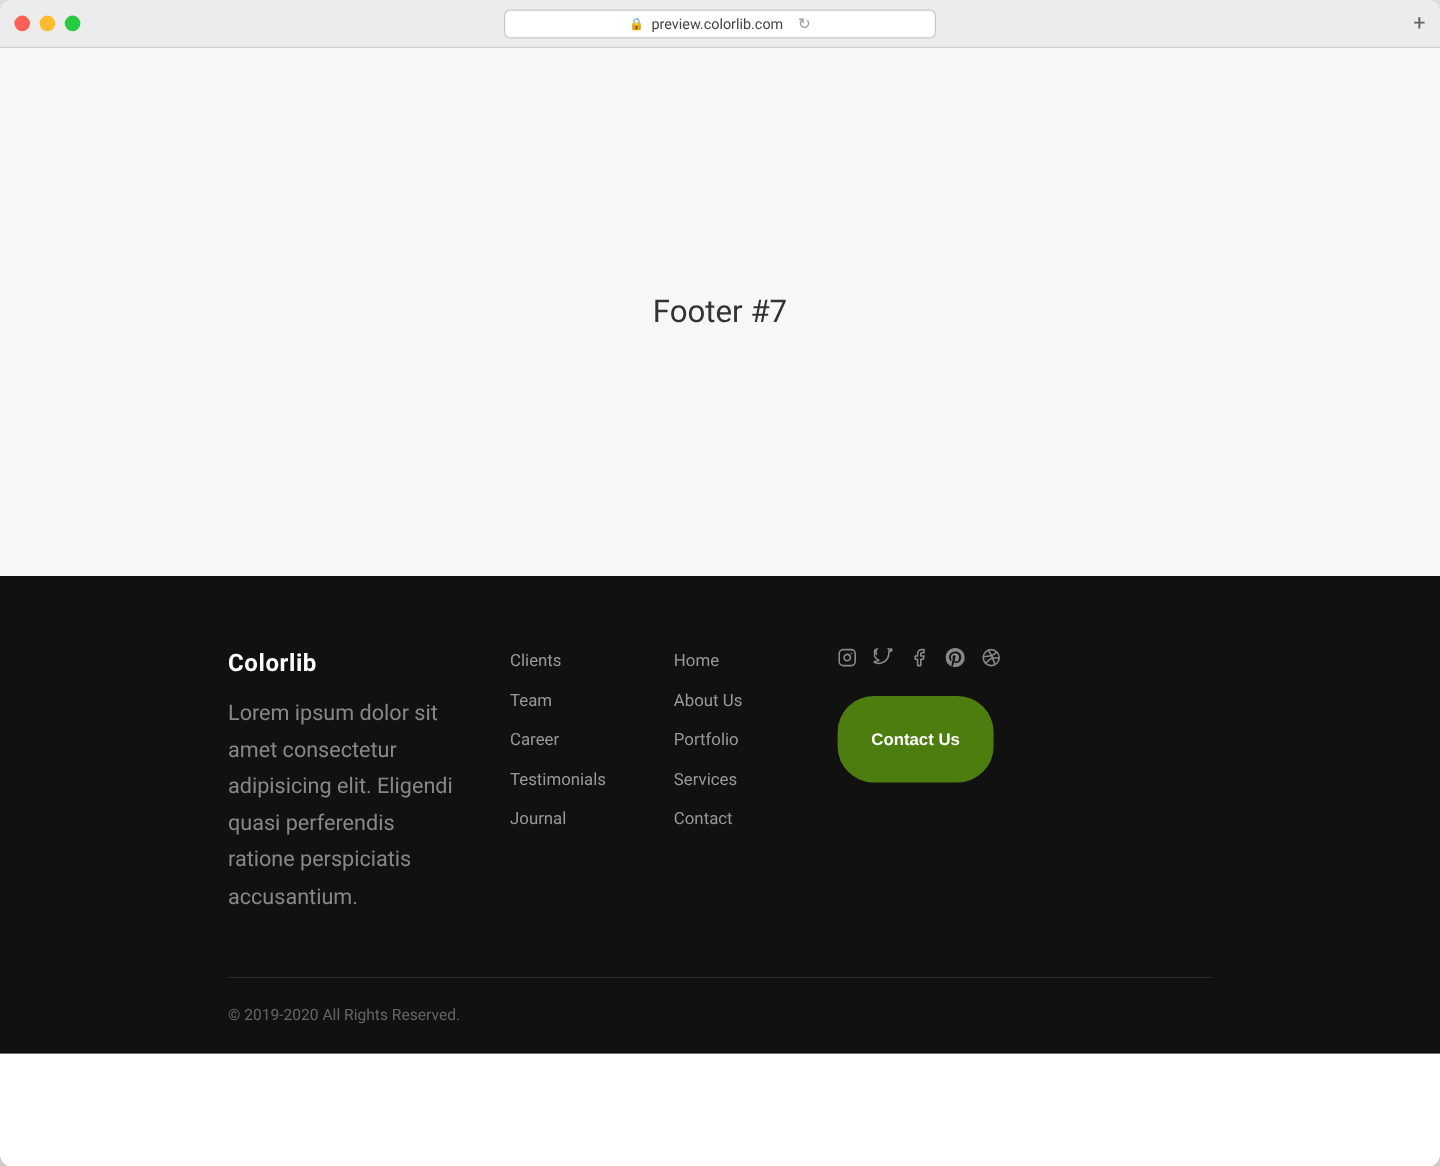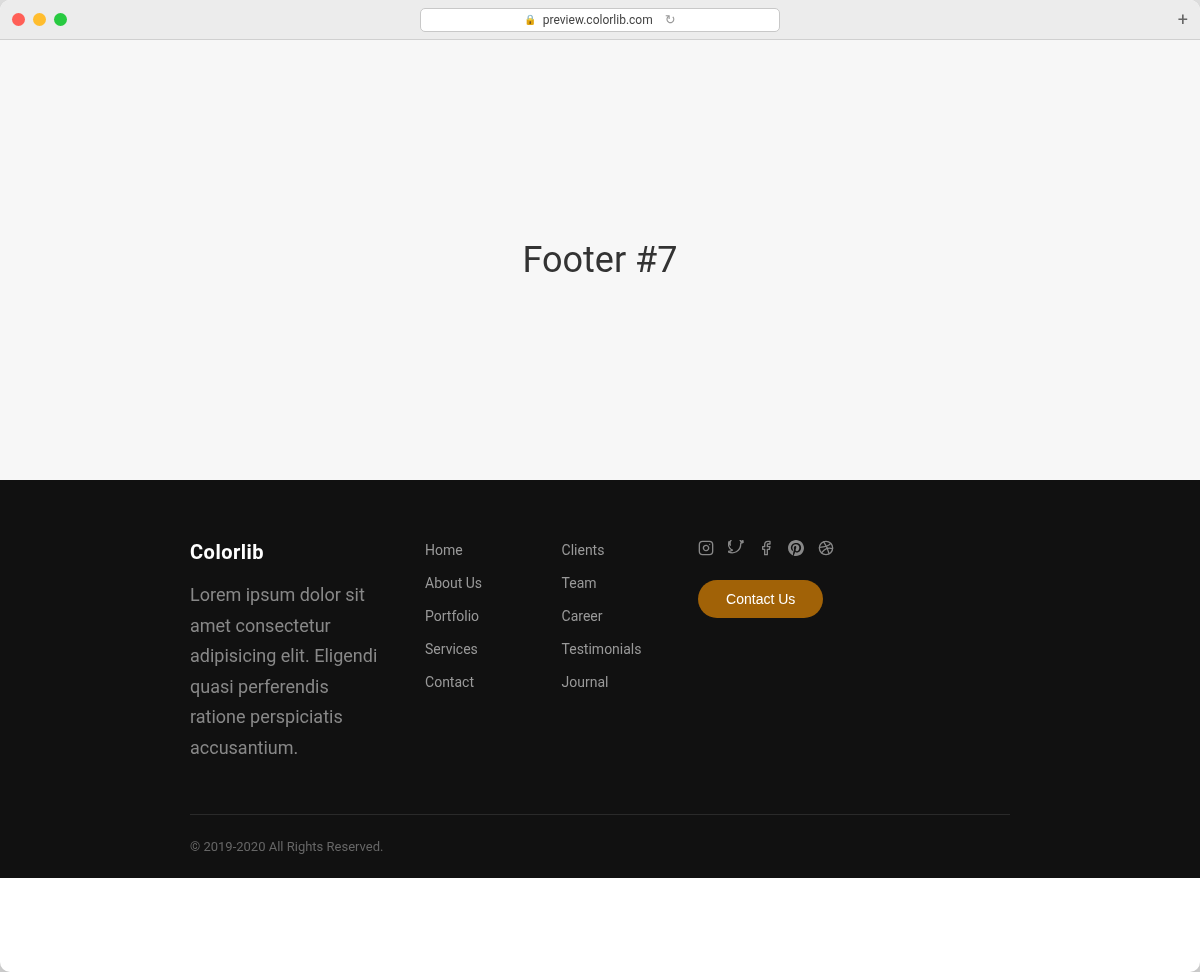--- a/index.html
+++ b/index.html
@@ -78,21 +78,21 @@
     
     .page-content {
       background: #f7f7f7;
       min-height: 440px;
       display: flex;
       align-items: center;
       justify-content: center;
     }
 
     .page-title {
-      font-size: 36px;
+      font-size: 26px;
       font-weight: 400;
       color: #333;
     }
 
     
     .footer {
       background: #111;
       padding: 60px 0 0 0;
     }
 
@@ -151,27 +151,27 @@
     }
 
     .social-icon {
       color: #888;
       font-size: 15px;
       cursor: pointer;
       text-decoration: none;
     }
 
     .contact-btn {
-      background: #a16207;
+      background: #4d7c0f;
       color: #fff;
       border: none;
-      padding: 11px 28px;
+      padding: 28px 28px;
       border-radius: 30px;
       font-size: 14px;
-      font-weight: 400;
+      font-weight: 700;
       cursor: pointer;
       white-space: nowrap;
     }
 
     .footer-divider {
       border: none;
       border-top: 1px solid #2a2a2a;
       margin: 0;
     }
 
@@ -208,38 +208,38 @@
     <div class="footer-inner">
       <div class="footer-grid">
 
         <div class="footer-brand-col">
           <div class="footer-brand-name">Colorlib</div>
           <p class="footer-description">Lorem ipsum dolor sit amet consectetur adipisicing elit. Eligendi quasi perferendis ratione perspiciatis accusantium.</p>
         </div>
 
         <div>
           <ul class="footer-nav-list">
+            <li class="footer-nav-item"><a href="#">Clients</a></li>
+            <li class="footer-nav-item"><a href="#">Team</a></li>
+            <li class="footer-nav-item"><a href="#">Career</a></li>
+            <li class="footer-nav-item"><a href="#">Testimonials</a></li>
+            <li class="footer-nav-item"><a href="#">Journal</a></li>
+          </ul>
+        </div>
+
+        <div>
+          <ul class="footer-nav-list">
             <li class="footer-nav-item"><a href="#">Home</a></li>
             <li class="footer-nav-item"><a href="#">About Us</a></li>
             <li class="footer-nav-item"><a href="#">Portfolio</a></li>
             <li class="footer-nav-item"><a href="#">Services</a></li>
             <li class="footer-nav-item"><a href="#">Contact</a></li>
           </ul>
         </div>
 
-        <div>
-          <ul class="footer-nav-list">
-            <li class="footer-nav-item"><a href="#">Clients</a></li>
-            <li class="footer-nav-item"><a href="#">Team</a></li>
-            <li class="footer-nav-item"><a href="#">Career</a></li>
-            <li class="footer-nav-item"><a href="#">Testimonials</a></li>
-            <li class="footer-nav-item"><a href="#">Journal</a></li>
-          </ul>
-        </div>
-
 
         <div class="footer-social-col">
           <div class="footer-social-icons">
 
             <a class="social-icon" href="#" title="Instagram">
               <svg width="16" height="16" viewBox="0 0 24 24" fill="none" stroke="currentColor" stroke-width="2" stroke-linecap="round" stroke-linejoin="round">
                 <rect x="2" y="2" width="20" height="20" rx="5" ry="5"></rect>
                   <path d="M16 11.37A4 4 0 1 1 12.63 8 4 4 0 0 1 16 11.37z"></path>
                   <line x1="17.5" y1="6.5" x2="17.51" y2="6.5"></line>
               </svg>

